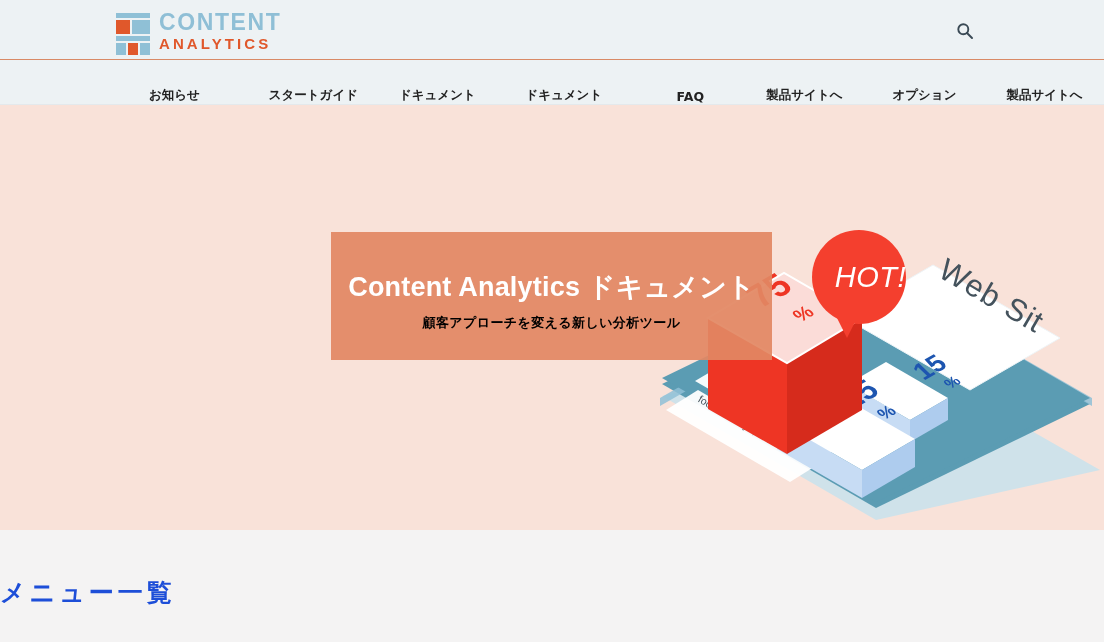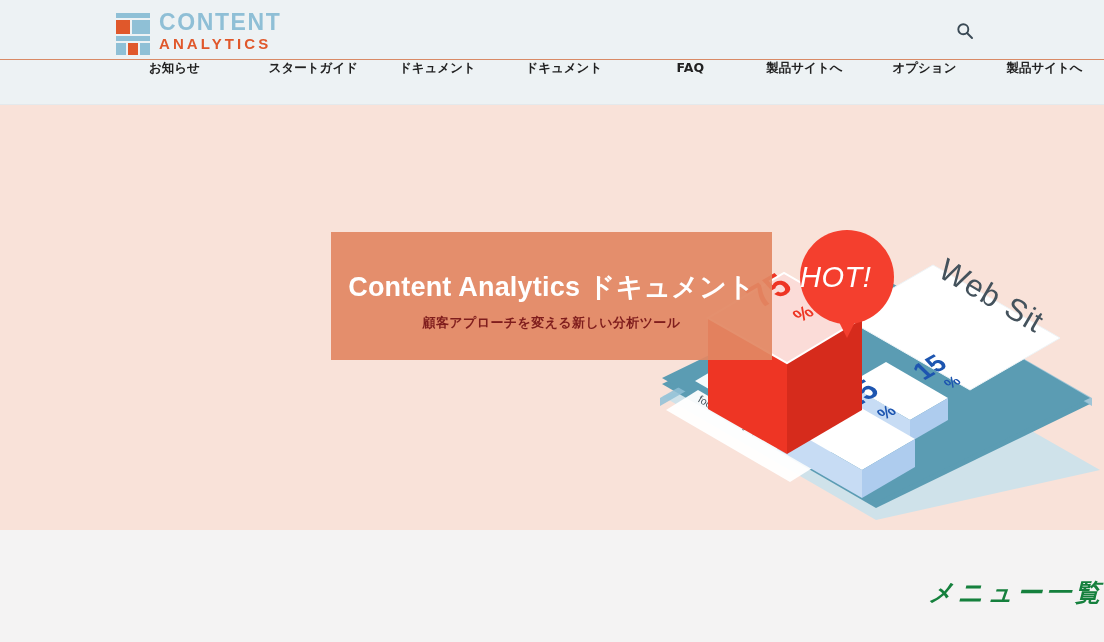--- a/index.html
+++ b/index.html
@@ -50,45 +50,45 @@
   .search-btn{
     position:absolute; right:130px; top:22px;
     width:18px; height:18px; cursor:pointer;
     background:none; border:none;
   }
 
   
   .nav{
     width:1104px; height:45px;
     background:#edf2f4;
-    display:flex; align-items:flex-start;
+    display:flex; align-items:flex-end;
     border-bottom:1px solid #e4e9ec;
   }
   .nav-item{
     font-size:12.5px; font-weight:700; color:#222;
     text-align:center; cursor:pointer; white-space:nowrap;
     font-family:"DejaVu Sans","Liberation Sans",sans-serif;
   }
 
   
   .hero{
     position:relative;
     width:1104px; height:425px;
     background:#f9e2d9;
     overflow:hidden;
   }
 
   
   .illus{ position:absolute; left:640px; top:125px; width:464px; height:300px; }
 
   .hot{
-    position:absolute; left:160px; top:0px;
+    position:absolute; left:172px; top:0px;
     width:94px; height:94px; border-radius:50%;
     background:#f43f2e;
-    display:flex; align-items:center; justify-content:flex-start;
+    display:flex; align-items:center; justify-content:flex-end;
     z-index:6;
   }
   .hot-tail{
     position:absolute; left:196px; top:86px;
     width:0;height:0;
     border-left:11px solid transparent;
     border-right:11px solid transparent;
     border-top:22px solid #f43f2e;
     z-index:5;
   }
@@ -107,38 +107,37 @@
     background:rgba(226,136,99,.93);
     z-index:4;
   }
   .hero-title{
     position:absolute; left:0; right:0; top:37px;
     text-align:center; color:#fff;
     font-size:27px; font-weight:700; letter-spacing:.2px;
   }
   .hero-sub{
     position:absolute; left:0; right:0; top:82px;
-    text-align:center; color:#7f1d1d;
+    text-align:center; color:#000000;
     font-size:13px; font-weight:700; letter-spacing:.4px;
     font-family:"DejaVu Sans","Liberation Sans",sans-serif;
   }
 
   
   .menu-section{
     width:1104px; height:112px;
     background:#f4f3f3;
     position:relative;
   }
   .menu-heading{
     position:absolute; left:0; right:0; top:46px;
-    text-align:right;
-    color:#15803d;
+    text-align:left;
+    color:#1d4ed8;
     font-size:25px; font-weight:700; letter-spacing:4px;
     font-family:"DejaVu Sans","Liberation Sans",sans-serif;
-    font-style:italic;
   }
 </style>
 </head>
 <body>
 
 <div class="header">
 
   <div class="logo">
     <div class="logo-mark">
       <div class="lm wide"></div>

